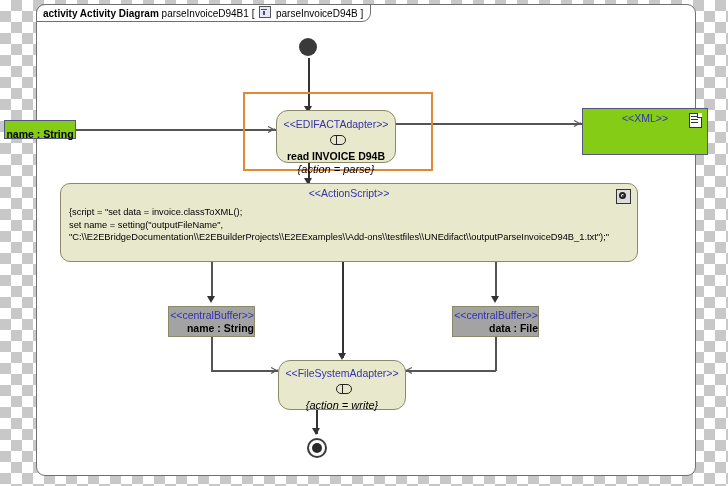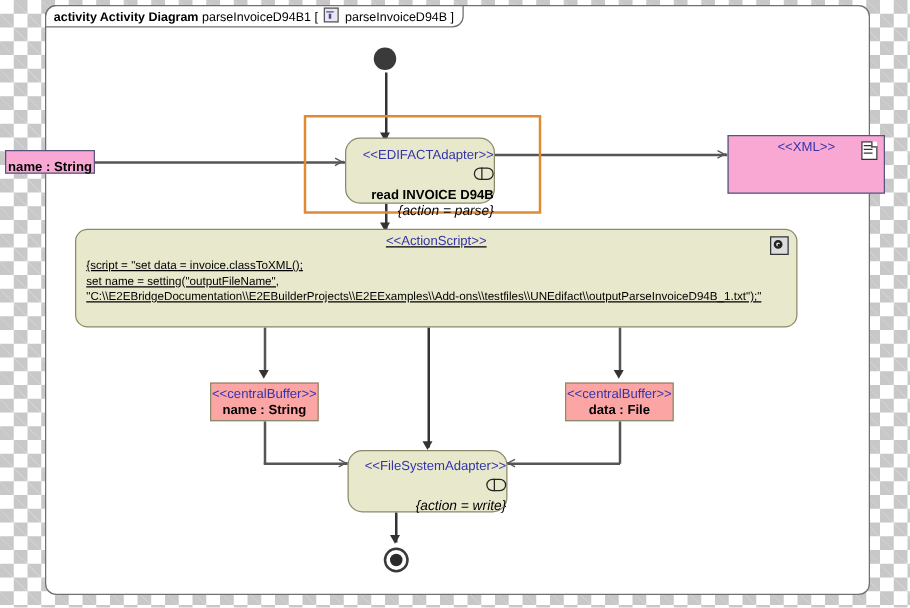--- a/index.html
+++ b/index.html
@@ -38,32 +38,32 @@
   }
   .tiny-icon::after{
     content:"";position:absolute;left:3px;top:4px;width:2px;height:4px;background:#4a4a8a;
   }
 
   
   .node{position:absolute;box-sizing:border-box;}
 
   .action{
     background:#e8e8cd;border:1px solid #8a8a6a;border-radius:12px;
-    text-align:right;color:#000;
+    text-align:center;color:#000;
   }
   .stereo{color:#3333aa;font-size:10.5px;line-height:13px;white-space:nowrap;}
   .nodename{font-weight:bold;font-size:10.5px;line-height:13px;color:#000;}
   .tagval{font-size:11px;line-height:13px;color:#000;font-style:italic;}
 
   .buffer{
-    background:#fca5a5;border:1px solid #8a8a6a;text-align:center;
+    background:#a3a3a3;border:1px solid #8a8a6a;text-align:right;
   }
 
   .pin{
-    background:#f9a8d4;border:1px solid #55557f;text-align:center;color:#000;
+    background:#84cc16;border:1px solid #55557f;text-align:center;color:#000;
   }
 
   
   .pill{
     display:inline-block;width:14px;height:8px;border:1.4px solid #222;
     border-radius:5px;vertical-align:1px;margin-left:3px;position:relative;
     background:#e8e8cd;
   }
   .pill::after{
     content:"";position:absolute;left:5px;top:-1.4px;bottom:-1.4px;width:1.4px;background:#222;
@@ -211,21 +211,21 @@
   </div>
   <div class="nodename">read INVOICE D94B</div>
   <div class="tagval">{action = parse}</div>
 </div>
 
 <div class="node pin" style="left:582px;top:108px;width:126px;height:47px;padding-top:3px;">
   <div class="stereo">&lt;&lt;XML&gt;&gt;</div>
   <span class="doc-icon"></span>
 </div>
 
-<div id="actionscript" class="node" style="left:60px;top:183px;width:578px;height:79px;text-decoration:underline;">
+<div id="actionscript" class="node" style="left:60px;top:183px;width:578px;height:79px;">
   <div id="as-head">
     <div class="stereo">&lt;&lt;ActionScript&gt;&gt;</div>
   </div>
   <div id="as-body">
     <div>{script = "set data = invoice.classToXML();</div>
     <div>set name = setting("outputFileName",</div>
     <div>"C:\\E2EBridgeDocumentation\\E2EBuilderProjects\\E2EExamples\\Add-ons\\testfiles\\UNEdifact\\outputParseInvoiceD94B_1.txt");"</div>
   </div>
   <span class="gear-icon"></span>
 </div>

